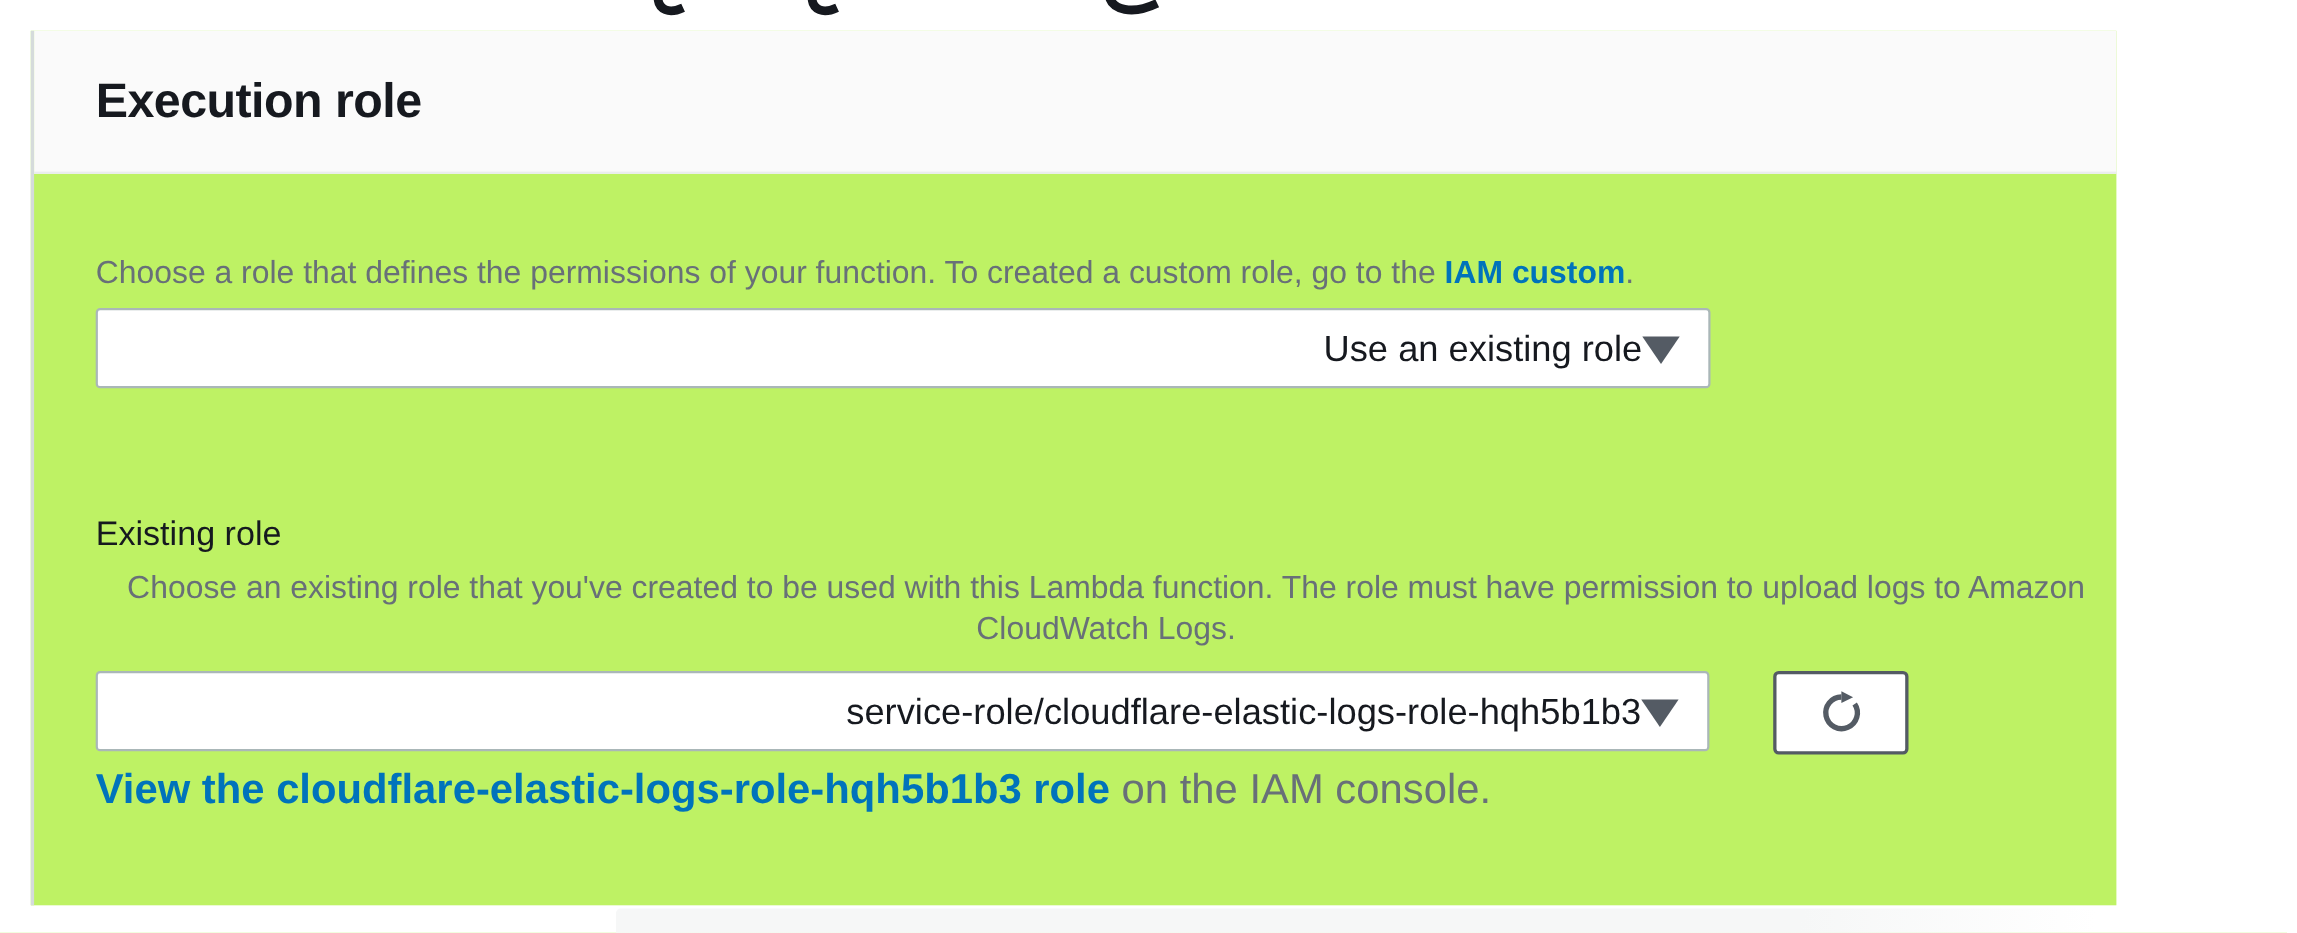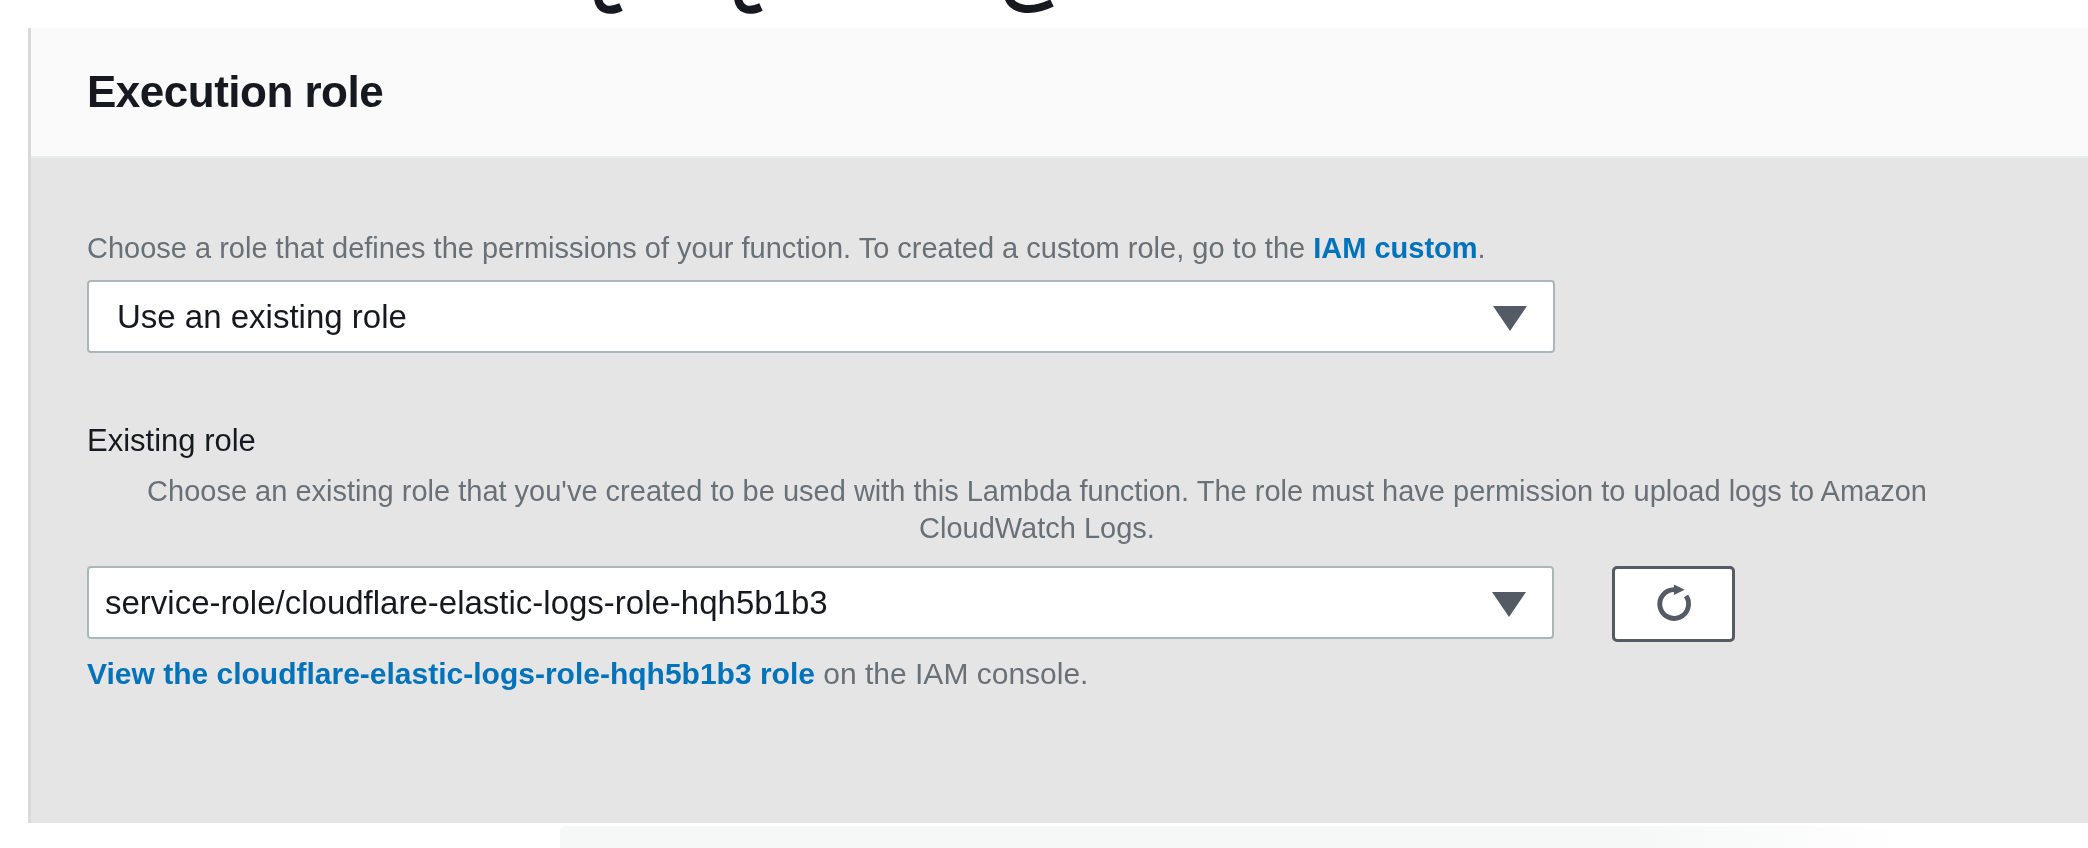--- a/index.html
+++ b/index.html
@@ -6,66 +6,66 @@
   body{
     width:2088px;height:848px;position:relative;overflow:hidden;
     background:#ffffff;
     font-family:"Liberation Sans", sans-serif;
     -webkit-font-smoothing:antialiased;
   }
   
   .frag{position:absolute;top:0;}
   
   .card{
-    position:absolute;left:28px;top:28px;width:2060px;height:795px;
-    border-left:3px solid #d5dbdb;background:#e5e5e5;box-sizing:border-box;
+    position:absolute;left:28px;top:28px;width:1896px;height:795px;
+    border-left:3px solid #d5dbdb;background:#bef264;box-sizing:border-box;
   }
   .card-header{
     height:130px;background:#fafafa;border-bottom:2px solid #eaeded;
     display:flex;align-items:center;padding-left:56px;box-sizing:border-box;
   }
   .card-header h1{
     margin:0;font-size:44px;font-weight:700;color:#16191f;letter-spacing:-0.5px;
   }
   .card-body{padding:72px 0 0 56px;}
   .desc{
     font-size:29px;color:#687078;margin:0;line-height:37px;
   }
   .intro{margin-bottom:13px;}
   .link{
     color:#0073bb;font-weight:700;text-decoration:none;cursor:pointer;
   }
   .select{
     width:1468px;height:73px;box-sizing:border-box;background:#ffffff;
     border:2px solid #aab7b8;border-radius:4px;
-    display:flex;align-items:center;justify-content:space-between;
+    display:flex;align-items:center;justify-content:flex-end;
     padding:0 26px 0 28px;cursor:pointer;
   }
   .select-value{
     font-size:33px;color:#16191f;white-space:nowrap;
   }
   .caret{
     width:0;height:0;flex:0 0 auto;
     border-left:17px solid transparent;border-right:17px solid transparent;
     border-top:25px solid #545b64;margin-top:4px;
   }
   .field-label{
-    font-size:31px;color:#16191f;margin-top:68px;line-height:40px;
+    font-size:31px;color:#16191f;margin-top:112px;line-height:40px;
   }
   .field-desc{
     max-width:1900px;margin:12px 0 19px 0;text-align:center;
   }
   .row{display:flex;align-items:flex-start;}
   .refresh-btn{
     margin-left:58px;width:123px;height:76px;box-sizing:border-box;
     background:#ffffff;border:3px solid #545b64;border-radius:5px;
     display:flex;align-items:center;justify-content:center;cursor:pointer;padding:0;
   }
   .view-role{
-    margin:13px 16px 0 0;font-size:30px;color:#687078;line-height:38px;
+    margin:13px 16px 0 0;font-size:38px;color:#687078;line-height:38px;
   }
   
   .lower-edge{
     position:absolute;left:560px;top:826px;width:1345px;height:22px;
     background:linear-gradient(97deg,#f6f7f7 0%,#f6f7f7 80%,rgba(246,247,247,0) 100%);
     border-radius:4px 4px 0 0;
   }
 </style>
 </head>
 <body>

